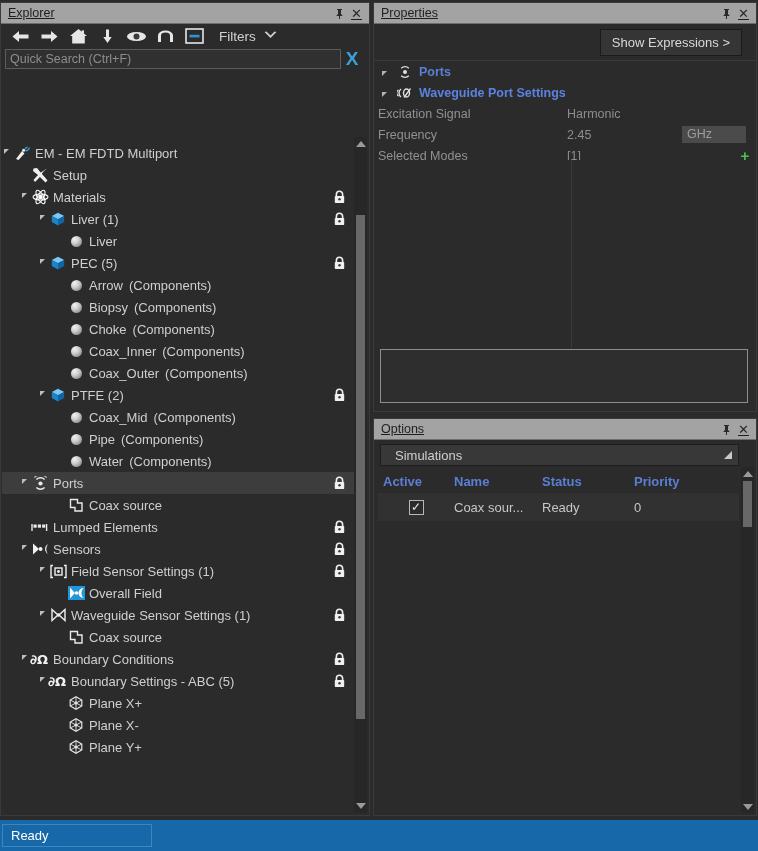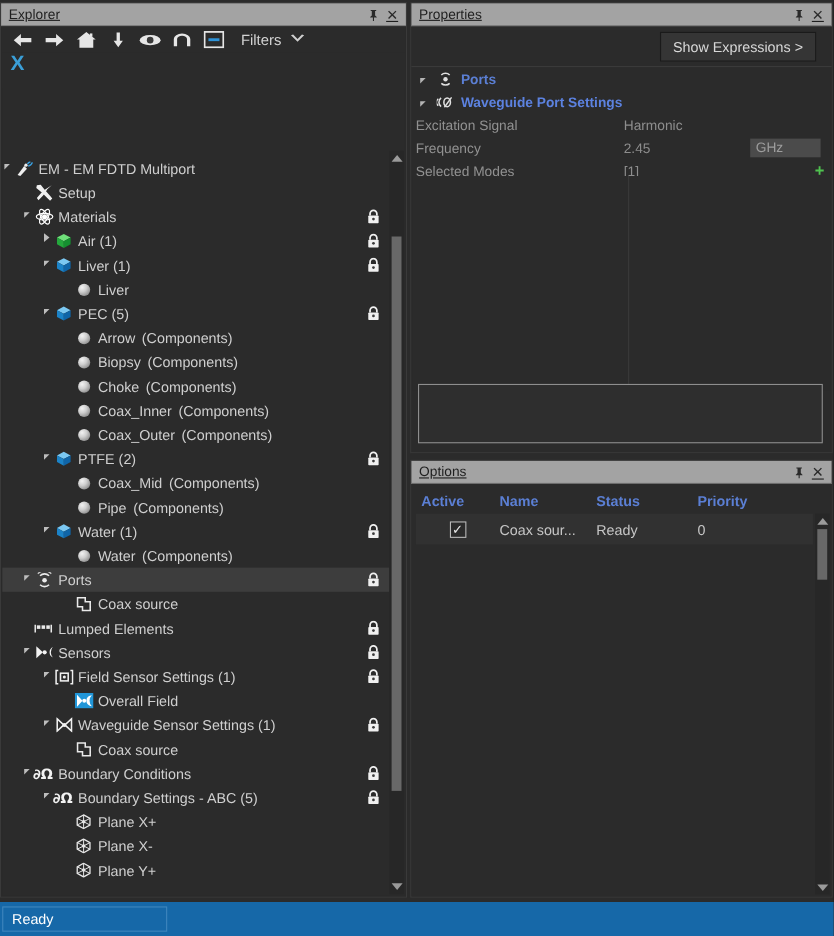--- a/index.html
+++ b/index.html
@@ -210,20 +210,21 @@
         </span>
         <span class="tb-label">Filters</span>
         <span class="tb-caret">
           <svg width="13" height="8" viewBox="0 0 13 8">
               <path d="M0.5 1 L6.5 7 L12.5 1 L10.5 0.4 L6.5 4.4 L2.5 0.4 Z" fill="#cfcfcf"></path>
             </svg>
         </span>
       </div>
 
       <div id="searchrow">
+        <input id="search" value="" placeholder="Quick Search (Ctrl+F)" style="">
         <span id="clearsearch">X</span>
       </div>
 
       <div id="tree-wrap">
         <div id="tree">
             <div class="row">
               <span class="arrow open" style="left: -2px;"><i></i></span>
               <span style="width: 10px;"></span>
               <span class="ico">
                 <svg width="17" height="15" viewBox="0 0 17 15">
@@ -257,37 +258,20 @@
                 </svg>
               </span>
               <span class="lbl">Materials</span>
               <span class="lock"><svg width="13" height="14" viewBox="0 0 13 14">
                   <path d="M3.4 6 L3.4 4.3 A3.1 3.1 0 0 1 9.6 4.3 L9.6 6" fill="none" stroke="#f0f0f0" stroke-width="1.6"></path>
                   <rect x="1.8" y="6" width="9.4" height="7" rx="0.7" fill="#f0f0f0"></rect>
                   <circle cx="6.5" cy="9.2" r="1.25" fill="#3a3a3a"></circle>
                 </svg></span>
             </div>
             <div class="row">
-              <span class="arrow closed" style="left: 34px;"><i></i></span>
-              <span style="width: 46px;"></span>
-              <span class="ico">
-                <svg width="14" height="14" viewBox="0 0 14 14">
-                  <path d="M7 0.7 L13.2 4 L7 7.3 L0.8 4 Z" fill="#6fe07a"></path>
-                  <path d="M0.8 4 L7 7.3 L7 13.4 L0.8 10.1 Z" fill="#24a83c"></path>
-                  <path d="M13.2 4 L7 7.3 L7 13.4 L13.2 10.1 Z" fill="#159030"></path>
-                </svg>
-              </span>
-              <span class="lbl">Air (1)</span>
-              <span class="lock"><svg width="13" height="14" viewBox="0 0 13 14">
-                  <path d="M3.4 6 L3.4 4.3 A3.1 3.1 0 0 1 9.6 4.3 L9.6 6" fill="none" stroke="#f0f0f0" stroke-width="1.6"></path>
-                  <rect x="1.8" y="6" width="9.4" height="7" rx="0.7" fill="#f0f0f0"></rect>
-                  <circle cx="6.5" cy="9.2" r="1.25" fill="#3a3a3a"></circle>
-                </svg></span>
-            </div>
-            <div class="row">
               <span class="arrow open" style="left: 34px;"><i></i></span>
               <span style="width: 46px;"></span>
               <span class="ico">
                 <svg width="14" height="14" viewBox="0 0 14 14">
                   <path d="M7 0.7 L13.2 4 L7 7.3 L0.8 4 Z" fill="#7bc8f2"></path>
                   <path d="M0.8 4 L7 7.3 L7 13.4 L0.8 10.1 Z" fill="#1b83c8"></path>
                   <path d="M13.2 4 L7 7.3 L7 13.4 L13.2 10.1 Z" fill="#0f65a8"></path>
                 </svg>
               </span>
               <span class="lbl">Liver (1)</span>
@@ -386,37 +370,20 @@
               <span class="lbl">Coax_Mid</span>
               <span class="lbl sub" style="margin-left: 6px;">(Components)</span>
             </div>
             <div class="row">
               <span style="width: 64px;"></span>
               <span class="ico">
                 <span class="sphere"></span>
               </span>
               <span class="lbl">Pipe</span>
               <span class="lbl sub" style="margin-left: 6px;">(Components)</span>
-            </div>
-            <div class="row">
-              <span class="arrow open" style="left: 34px;"><i></i></span>
-              <span style="width: 46px;"></span>
-              <span class="ico">
-                <svg width="14" height="14" viewBox="0 0 14 14">
-                  <path d="M7 0.7 L13.2 4 L7 7.3 L0.8 4 Z" fill="#7bc8f2"></path>
-                  <path d="M0.8 4 L7 7.3 L7 13.4 L0.8 10.1 Z" fill="#1b83c8"></path>
-                  <path d="M13.2 4 L7 7.3 L7 13.4 L13.2 10.1 Z" fill="#0f65a8"></path>
-                </svg>
-              </span>
-              <span class="lbl">Water (1)</span>
-              <span class="lock"><svg width="13" height="14" viewBox="0 0 13 14">
-                  <path d="M3.4 6 L3.4 4.3 A3.1 3.1 0 0 1 9.6 4.3 L9.6 6" fill="none" stroke="#f0f0f0" stroke-width="1.6"></path>
-                  <rect x="1.8" y="6" width="9.4" height="7" rx="0.7" fill="#f0f0f0"></rect>
-                  <circle cx="6.5" cy="9.2" r="1.25" fill="#3a3a3a"></circle>
-                </svg></span>
             </div>
             <div class="row">
               <span style="width: 64px;"></span>
               <span class="ico">
                 <span class="sphere"></span>
               </span>
               <span class="lbl">Water</span>
               <span class="lbl sub" style="margin-left: 6px;">(Components)</span>
             </div>
             <div class="row sel">
@@ -679,20 +646,24 @@
     <div class="panel-title">
       <span class="t">Options</span>
       <span class="btn">
         <svg width="11" height="11" viewBox="0 0 11 11">
             <path d="M3 1h5v1H7v4l1.5 1.5V8H6v3H5V8H2.5v-.5L4 6V2H3z" fill="#2a2a2a"></path>
           </svg>
       </span>
       <span class="btn">✕</span>
     </div>
     <div class="panel-body">
+      <div id="sim-header">
+        <span class="t">Simulations</span>
+        <span class="tri"></span>
+      </div>
       <div id="opt-cols">
         <span class="c-active">Active</span>
         <span class="c-name">Name</span>
         <span class="c-status">Status</span>
         <span class="c-priority">Priority</span>
       </div>
       <div id="opt-rows">
         <div class="opt-row">
           <span class="c-active">
             <span class="chk">✓</span>

